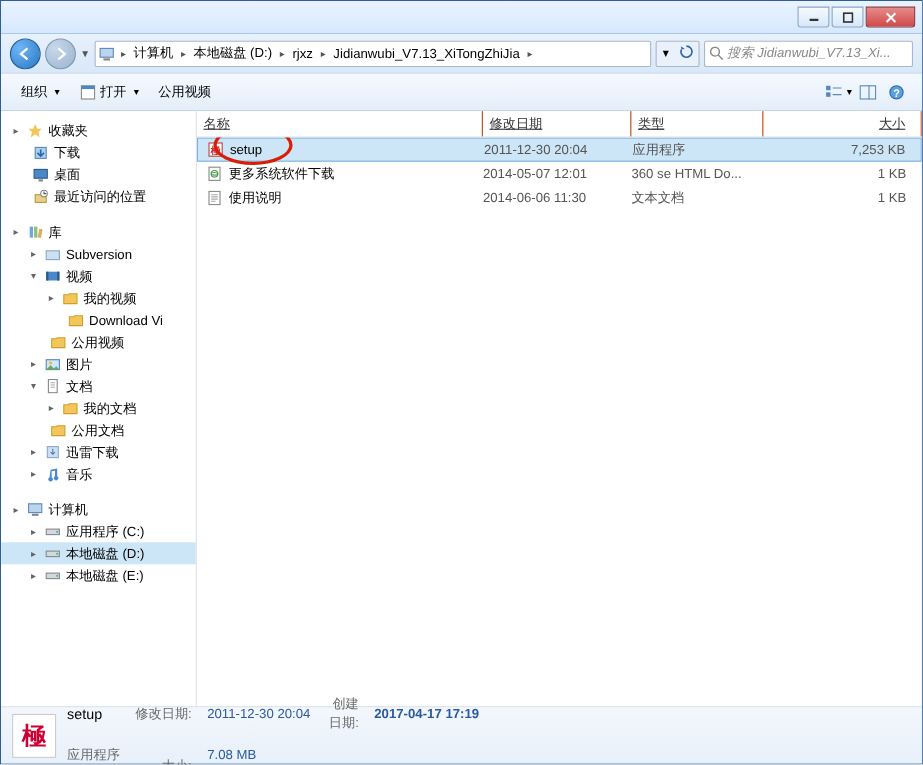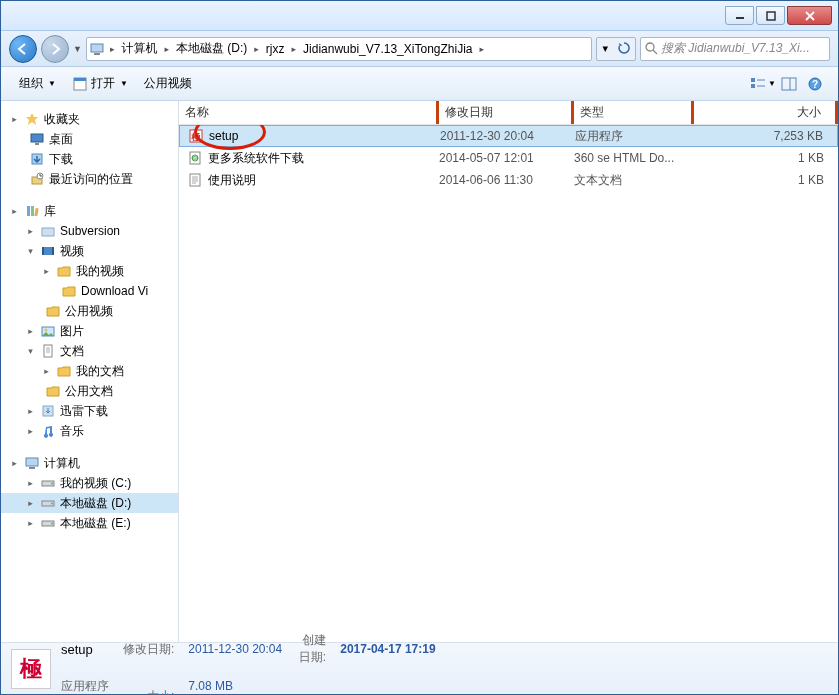--- a/index.html
+++ b/index.html
@@ -38,21 +38,21 @@
   .nav-group { margin-bottom:12px; }
   .nav-item { display:flex; align-items:center; height:20px; padding-left:8px; cursor:pointer; white-space:nowrap; overflow:hidden; }
   .nav-item.selected { background:#cde6f7; }
   .nav-expand { width:11px; font-size:9px; color:#666; text-align:center; }
   .nav-icon { width:16px; height:16px; margin:0 4px; display:inline-flex; align-items:center; justify-content:center; }
   .indent-1 { padding-left:24px; } .indent-2 { padding-left:40px; } .indent-3 { padding-left:56px;align-items:center; }
 
   
   .file-area { flex:1; display:flex; flex-direction:column; background:#fff; }
   .col-headers { height:24px; border-bottom:1px solid #e5e5e5; display:flex; font-size:12px; color:#333; }
-  .col-h { padding:4px 6px; border-right:3px solid #c2410c; display:flex; align-items:center; cursor:pointer; }
+  .col-h { padding:4px 6px; border-right:1px solid #c2410c; display:flex; align-items:center; cursor:pointer;text-decoration:underline; }
   .col-name { width:260px; } .col-date { width:135px; } .col-type { width:120px; } .col-size { flex:1; padding-right:14px; justify-content:flex-end; }
   .file-rows { flex:1; overflow:auto; position: relative; }
   .file-row { display:flex; height:22px; align-items:center; font-size:12px; cursor:pointer; }
   .file-row.selected { background:#cde6f7; border:1px solid #7daee0; height:22px; }
   .cell-name { width:260px; display:flex; align-items:center; padding-left:8px; gap:5px; }
   .cell-date { width:135px; color:#555; } .cell-type { width:120px; color:#555; } .cell-size { flex:1; text-align:right; padding-right:14px; color:#555; }
   .file-icon { width:16px; height:16px; display:inline-flex; align-items:center; justify-content:center; }
 
   
   .red-circle { position:absolute; left:15px; top:-11px; width:72px; height:36px; border:3px solid #d81e06; border-radius:50%; pointer-events:none; }
@@ -190,34 +190,34 @@
             <span class="nav-icon">
               <svg width="14" height="14">
                 <path class="ico-star" d="M7 1 L9 5 L13 5 L10 8 L11 13 L7 10 L3 13 L4 8 L1 5 L5 5 Z"></path>
               </svg>
             </span>
             <span>收藏夹</span>
           </div>
         <div class="nav-item indent-1">
             <span class="nav-icon">
               <svg width="14" height="14">
+                <rect x="2" y="2" width="10" height="10" fill="#a8d0f0" stroke="#5a88b8"></rect>
+                <path d="M7 4 L7 9 M4 7 L7 10 L10 7" fill="none" stroke="#2a68a8" stroke-width="1.5"></path>
+              </svg>
+            </span>
+            <span>下载</span>
+          </div>
+        <div class="nav-item indent-1">
+            <span class="nav-icon">
+              <svg width="14" height="14">
                 <rect x="1" y="2" width="12" height="8" fill="#4a88c8" stroke="#2a5a8a"></rect>
                 <rect x="5" y="11" width="4" height="2" fill="#888"></rect>
               </svg>
             </span>
             <span>桌面</span>
-          </div>
-        <div class="nav-item indent-1">
-            <span class="nav-icon">
-              <svg width="14" height="14">
-                <rect x="2" y="2" width="10" height="10" fill="#a8d0f0" stroke="#5a88b8"></rect>
-                <path d="M7 4 L7 9 M4 7 L7 10 L10 7" fill="none" stroke="#2a68a8" stroke-width="1.5"></path>
-              </svg>
-            </span>
-            <span>下载</span>
           </div>
         <div class="nav-item indent-1">
             <span class="nav-icon">
               <svg width="14" height="14">
                 <rect x="2" y="5" width="10" height="7" fill="#e8d088" stroke="#b89838"></rect>
                 <circle cx="10" cy="4" r="3" fill="#fff" stroke="#888"></circle>
                 <path d="M10 2 L10 4 L12 4" fill="none" stroke="#555"></path>
               </svg>
             </span>
             <span>最近访问的位置</span>
@@ -354,21 +354,21 @@
             <span>计算机</span>
           </div>
         <div class="nav-item indent-1">
             <span class="nav-expand">▸</span>
             <span class="nav-icon">
               <svg width="14" height="14">
                 <rect x="1" y="5" width="12" height="5" fill="#d0d8e0" stroke="#888"></rect>
                 <circle cx="11" cy="7.5" r="1" fill="#6a8"></circle>
               </svg>
             </span>
-            <span>我的视频 (C:)</span>
+            <span>应用程序 (C:)</span>
           </div>
         <div class="nav-item indent-1 selected">
             <span class="nav-expand">▸</span>
             <span class="nav-icon">
               <svg width="14" height="14">
                 <rect x="1" y="5" width="12" height="5" fill="#d0d8e0" stroke="#888"></rect>
                 <circle cx="11" cy="7.5" r="1" fill="#6a8"></circle>
               </svg>
             </span>
             <span>本地磁盘 (D:)</span>

